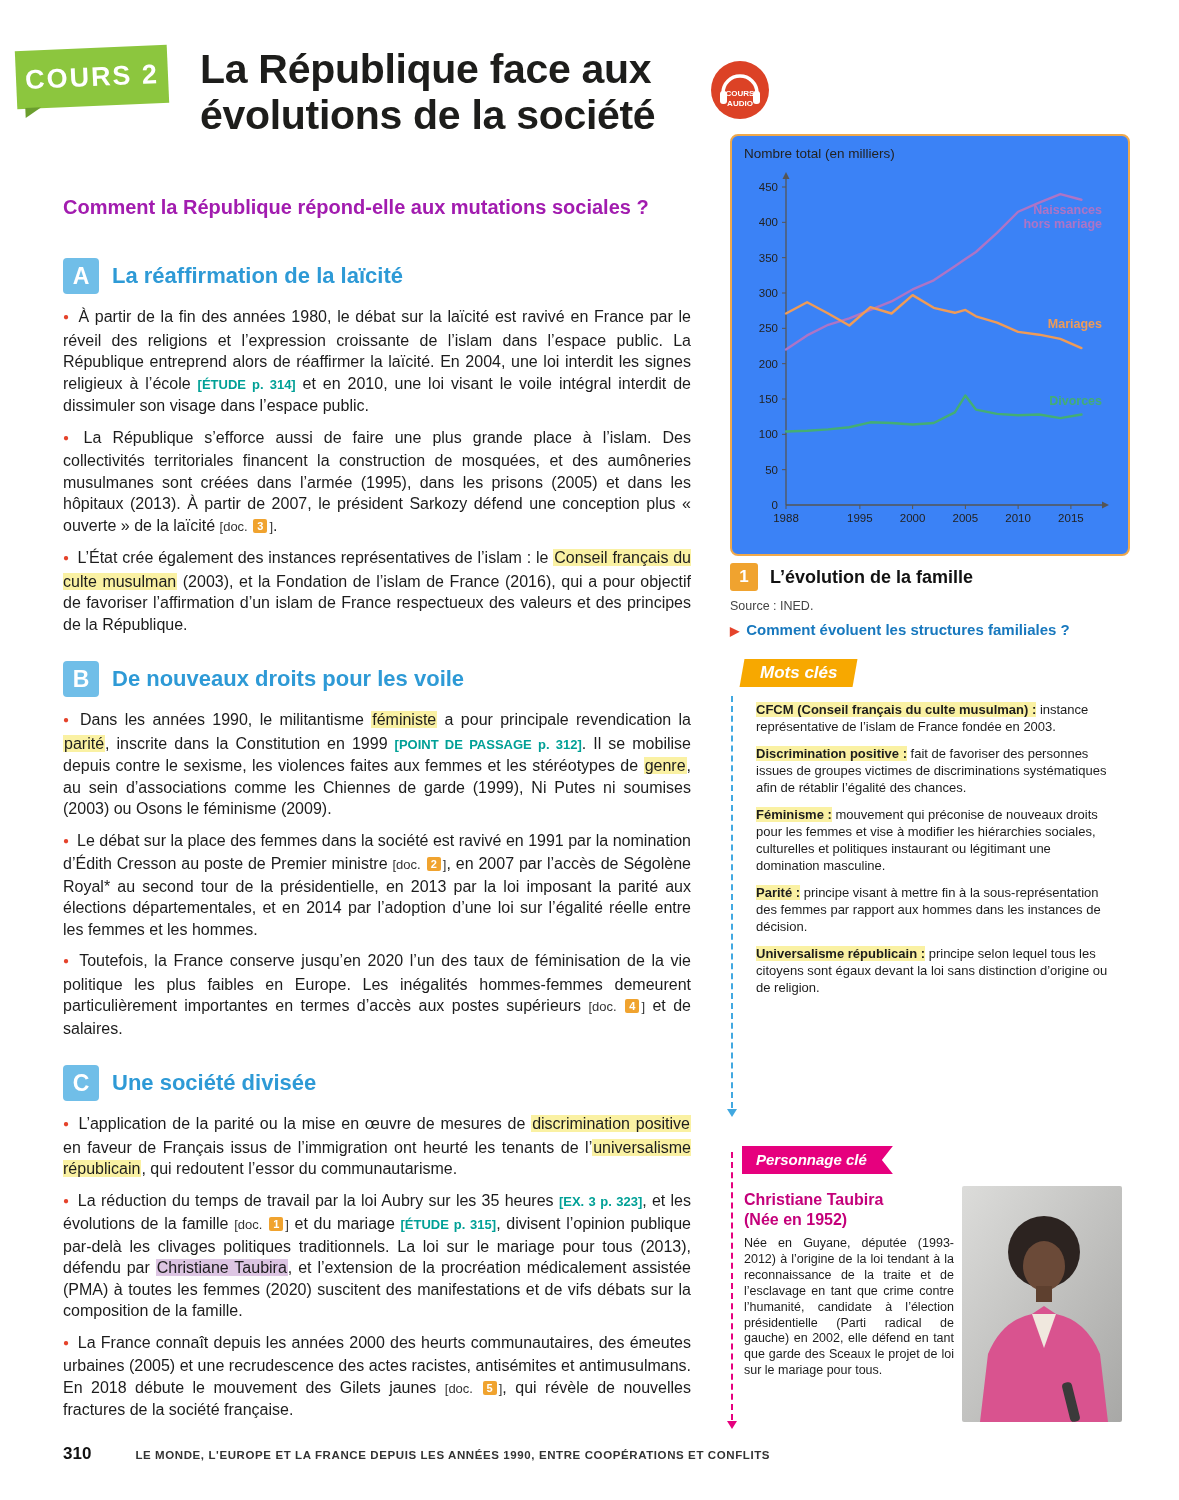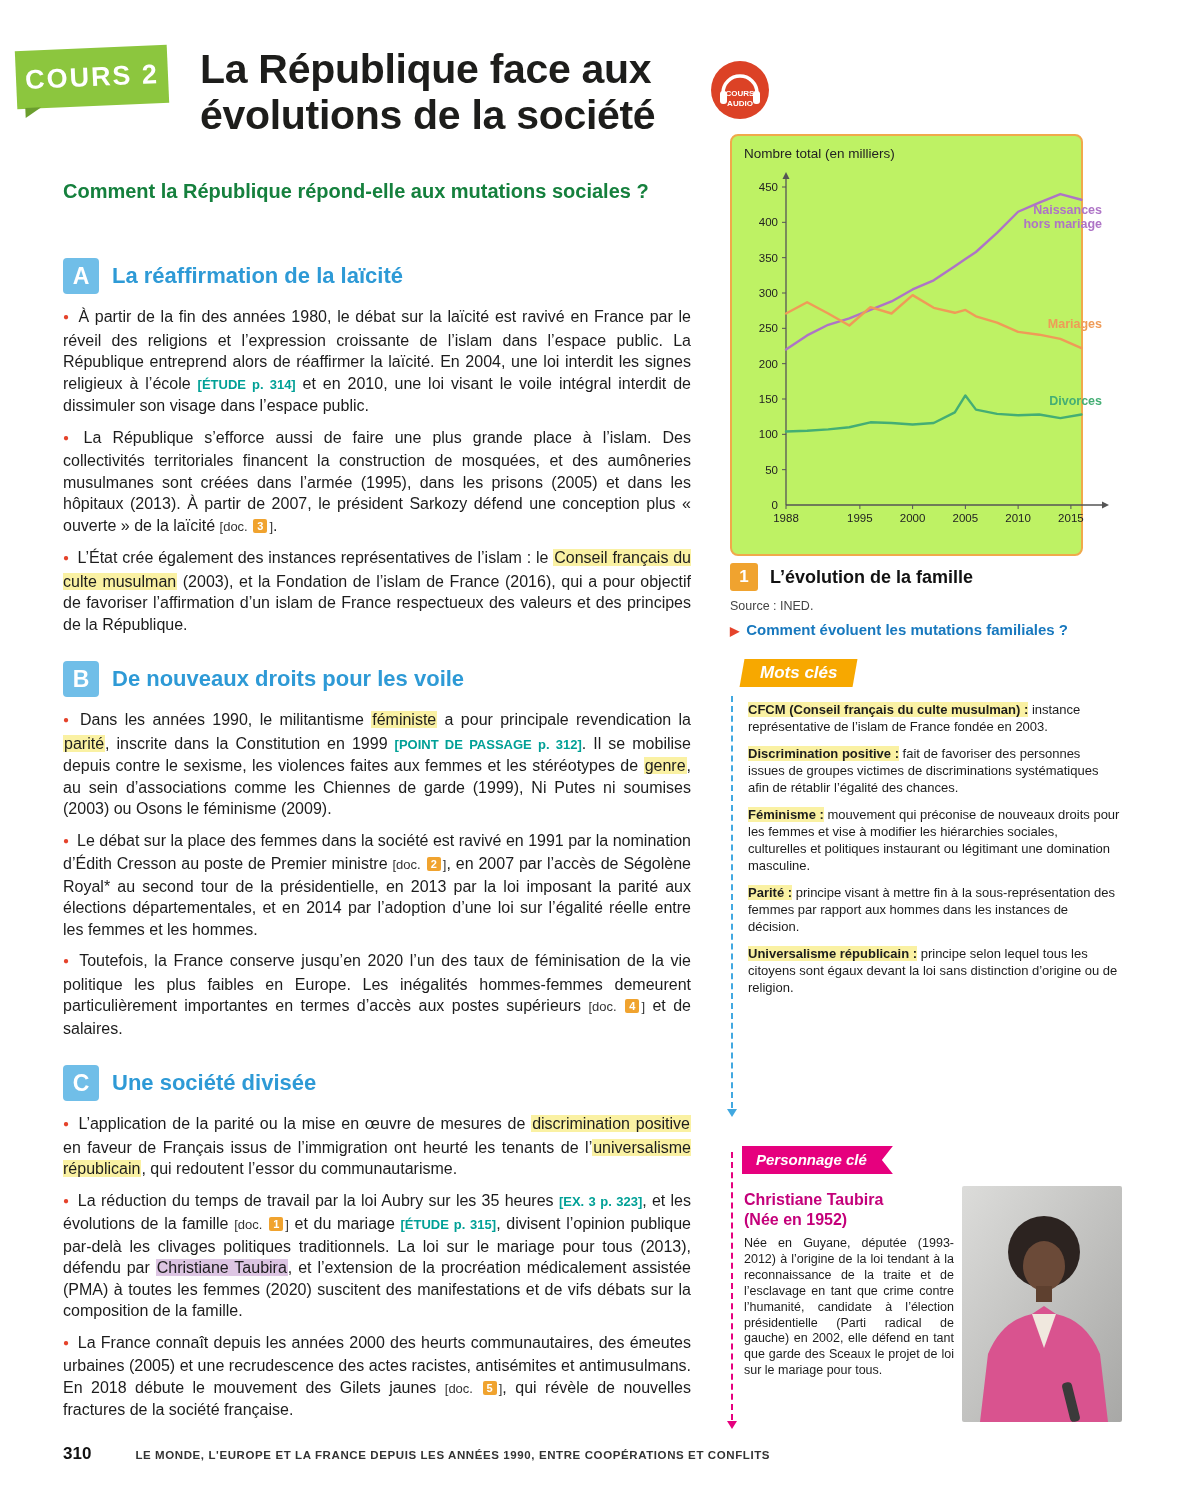--- a/index.html
+++ b/index.html
@@ -8,60 +8,60 @@
 
   
   .cours-badge{position:absolute;left:16px;top:48px;width:152px;height:58px;background:#8CC63E;
     transform:rotate(-2.5deg);display:flex;align-items:center;justify-content:center;
     color:#fff;font-weight:bold;font-size:27px;letter-spacing:2px;}
   .cours-badge::after{content:'';position:absolute;left:8px;bottom:-9px;width:0;height:0;
     border-right:16px solid transparent;border-top:10px solid #6B9E2E;}
   .main-title{position:absolute;left:200px;top:46px;margin:0;font-size:41px;line-height:1.13;
     font-weight:bold;color:#1d1d1b;letter-spacing:-0.3px;}
   .audio-badge{position:absolute;left:710px;top:60px;width:60px;height:60px;cursor:pointer;}
-  .main-question{position:absolute;left:63px;top:180px;font-size:20px;font-weight:bold;color:#15803d;}
+  .main-question{position:absolute;left:63px;top:196px;font-size:20px;font-weight:bold;color:#a21caf;}
 
   
   .left-col{position:absolute;left:63px;top:258px;width:628px;}
   .course-section{margin-bottom:26px;}
   .sec-head{display:flex;align-items:center;margin-bottom:12px;}
   .sec-letter{width:36px;height:36px;background:#70BEE8;color:#fff;font-weight:bold;font-size:23px;
     display:flex;align-items:center;justify-content:center;border-radius:4px;flex:0 0 36px;}
   .sec-title{margin-left:13px;color:#2E9AD6;font-weight:bold;font-size:22px;}
   .para{margin:0 0 10px;font-size:16px;line-height:21.5px;text-align:justify;}
   .bullet{color:#E5432B;font-size:10px;margin-right:8px;position:relative;top:-2px;}
   .hl{background:#FAF1A3;padding:0 1px;}
   .hlp{background:#DDC5E3;padding:0 1px;}
   .ref{color:#00A096;font-weight:bold;font-size:13px;white-space:nowrap;}
   .docref{font-size:13px;color:#333;white-space:nowrap;}
   .docbox{display:inline-block;background:#F0A32F;color:#fff;font-weight:bold;font-size:11px;
     line-height:14px;padding:0 4px;border-radius:2px;margin:0 2px;position:relative;top:-1px;}
 
   
-  .chart-card{position:absolute;left:730px;top:134px;width:353px;height:422px;background:#bef264;
+  .chart-card{position:absolute;left:730px;top:134px;width:400px;height:422px;background:#3b82f6;
     border:2.5px solid #F0A94B;border-radius:8px;box-sizing:border-box;padding:8px 6px 2px 8px;}
   .chart-title{font-size:13.5px;color:#222;margin:2px 0 0 4px;}
   #chart-svg{width:372px;height:378px;display:block;}
 
   .fig-row{position:absolute;left:730px;top:563px;display:flex;align-items:center;}
   .fig-num{width:28px;height:28px;background:#F0A32F;color:#fff;font-weight:bold;font-size:17px;
     display:flex;align-items:center;justify-content:center;border-radius:3px;}
   .fig-caption{margin-left:12px;font-weight:bold;font-size:18px;color:#111;}
   .fig-source{position:absolute;left:730px;top:599px;font-size:12.5px;color:#444;}
   .fig-question{position:absolute;left:730px;top:621px;font-size:15px;font-weight:bold;color:#1778BE;
     display:flex;gap:7px;align-items:baseline;width:392px;}
   .q-arrow{color:#E5432B;font-size:12px;flex:0 0 auto;}
 
   
   .mots-badge{position:absolute;left:742px;top:659px;background:#F7A800;transform:skewX(-10deg);
     padding:4px 18px;}
   .mots-badge span{display:inline-block;transform:skewX(10deg);color:#fff;font-weight:bold;
     font-style:italic;font-size:17px;}
   .mots-list{position:absolute;left:748px;top:701px;width:372px;}
-  .kt{margin:0 0 10px;font-size:13px;line-height:17px;}
+  .kt{margin:0 8px 10px;font-size:13px;line-height:17px;}
   .kt-term{background:#FAF1A3;font-weight:bold;}
   .dash-blue{position:absolute;left:731px;top:696px;height:412px;border-left:2px dashed #41A8E0;}
   .dash-blue::after{content:'';position:absolute;left:-6px;bottom:-9px;width:0;height:0;
     border-left:5px solid transparent;border-right:5px solid transparent;border-top:8px solid #41A8E0;}
 
   
   .perso-badge{position:absolute;left:742px;top:1146px;background:#E6007E;color:#fff;
     padding:5px 26px 5px 14px;clip-path:polygon(0 0,100% 0,calc(100% - 11px) 50%,100% 100%,0 100%);}
   .perso-badge span{font-weight:bold;font-style:italic;font-size:15px;}
   .perso-name{position:absolute;left:744px;top:1190px;color:#C4007A;font-weight:bold;font-size:16px;line-height:20px;}
@@ -189,21 +189,21 @@
       </svg>
   </div>
 
   <div class="fig-row">
     <span class="fig-num">1</span>
     <span class="fig-caption">L’évolution de la famille</span>
   </div>
   <div class="fig-source">Source : INED.</div>
   <div class="fig-question">
     <span class="q-arrow">▶</span>
-    <span>Comment évoluent les mutations familiales ?</span>
+    <span>Comment évoluent les structures familiales ?</span>
   </div>
 
   <div class="dash-blue"></div>
   <div class="mots-badge">
     <span>Mots clés</span>
   </div>
   <div class="mots-list">
       <p class="kt"><span class="kt-term">CFCM (Conseil français du culte musulman) :</span><span> instance représentative de l’islam de France fondée en 2003.</span></p>
       <p class="kt"><span class="kt-term">Discrimination positive :</span><span> fait de favoriser des personnes issues de groupes victimes de discriminations systématiques afin de rétablir l’égalité des chances.</span></p>
       <p class="kt"><span class="kt-term">Féminisme :</span><span> mouvement qui préconise de nouveaux droits pour les femmes et vise à modifier les hiérarchies sociales, culturelles et politiques instaurant ou légitimant une domination masculine.</span></p>

